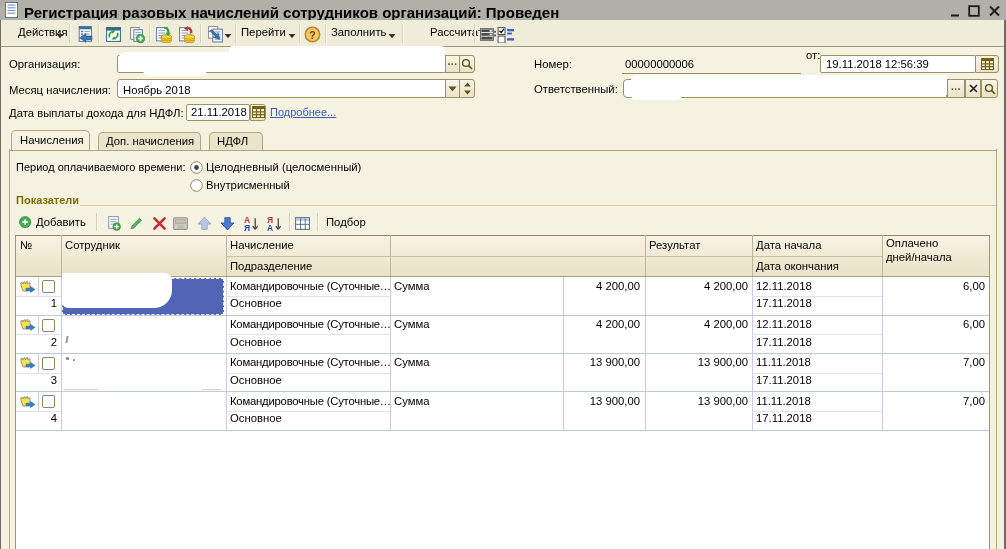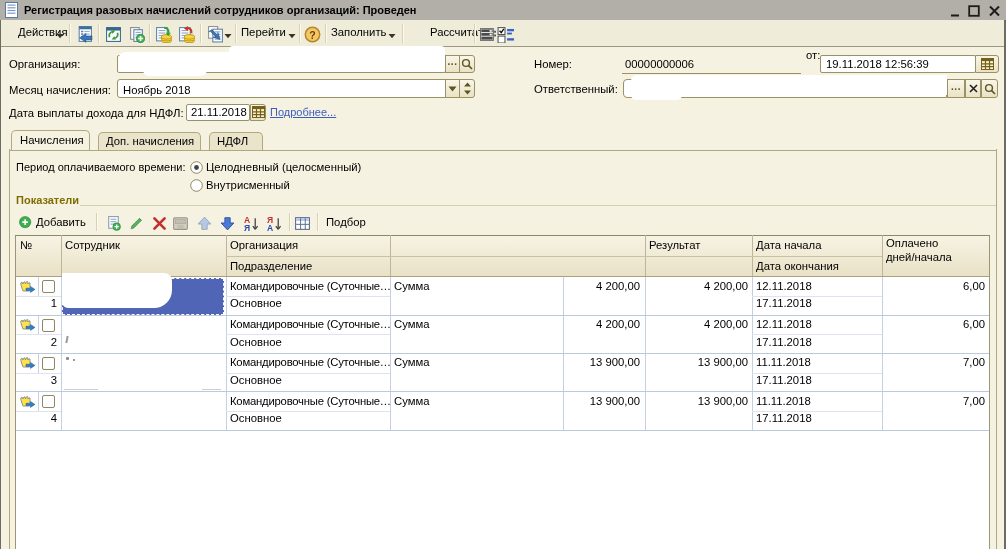--- a/index.html
+++ b/index.html
@@ -17,21 +17,21 @@
 <div id="win">
 
 <div class="a" style="left:0;top:0;width:1006px;height:20px;background:#b2afa8"></div>
 <svg class="a" style="left:4px;top:2px" width="15" height="16" viewBox="0 0 15 16">
 <rect x="1.5" y="0.5" width="12" height="15" fill="#fff" stroke="#5a7aa6"></rect>
 <rect x="3.5" y="2.5" width="8" height="1.2" fill="#7a9ac6"></rect>
 <rect x="3.5" y="5.2" width="8" height="1.2" fill="#7a9ac6"></rect>
 <rect x="3.5" y="7.9" width="8" height="1.2" fill="#7a9ac6"></rect>
 <rect x="3.5" y="10.6" width="8" height="1.2" fill="#7a9ac6"></rect>
 </svg>
-<div class="a" style="left:24px;top:4px;font-size:11px;font-weight:bold">Регистрация разовых начислений сотрудников организаций: Проведен</div>
+<div class="a" style="left:24px;top:4px;font-size:15px;font-weight:bold">Регистрация разовых начислений сотрудников организаций: Проведен</div>
 <svg class="a" style="left:948px;top:4px" width="56" height="14" viewBox="0 0 56 14">
 <rect x="3" y="10.5" width="8" height="2" fill="#1c1c1c"></rect>
 <rect x="21.2" y="2.2" width="9.6" height="9.6" fill="none" stroke="#1c1c1c" stroke-width="1.8"></rect>
 <path d="M42 2.5 L51 11.5 M51 2.5 L42 11.5" stroke="#1c1c1c" stroke-width="2"></path>
 </svg>
 <div class="a" style="left:0;top:20px;width:1px;height:529px;background:#6e6b62"></div>
 <div class="a" style="left:1004px;top:20px;width:2px;height:529px;background:#6e6b62"></div>
 <div class="a" style="left:1px;top:20px;width:1003px;height:26px;background:#efecd9;border-bottom:1px solid #9c9780"></div>
 <div class="lbl" style="left:18px;top:25.5px">Действия</div>
 <svg class="a" style="left:56px;top:31.5px" width="8" height="8" viewBox="0 0 8 8">
@@ -297,21 +297,21 @@
 <div class="hline" style="left:16px;top:276px;width:973px;background:#aaa183"></div>
 <div class="vline" style="left:60.5px;top:235px;height:41px;background:#bdb596"></div>
 <div class="vline" style="left:225.5px;top:235px;height:41px;background:#bdb596"></div>
 <div class="vline" style="left:389.5px;top:235px;height:41px;background:#bdb596"></div>
 <div class="vline" style="left:644.5px;top:235px;height:41px;background:#bdb596"></div>
 <div class="vline" style="left:751.5px;top:235px;height:41px;background:#bdb596"></div>
 <div class="vline" style="left:881.5px;top:235px;height:41px;background:#bdb596"></div>
 <div class="hline" style="left:226px;top:256px;width:655.5px;background:#c8c1a2"></div>
 <div class="lbl" style="left:20px;top:238.5px">№</div>
 <div class="lbl" style="left:65px;top:239px">Сотрудник</div>
-<div class="lbl" style="left:230px;top:239px">Организация</div>
+<div class="lbl" style="left:230px;top:239px">Начисление</div>
 <div class="lbl" style="left:230px;top:259.5px">Подразделение</div>
 <div class="lbl" style="left:649px;top:238.5px">Результат</div>
 <div class="lbl" style="left:756px;top:238.5px">Дата начала</div>
 <div class="lbl" style="left:756px;top:259.5px">Дата окончания</div>
 <div class="lbl" style="left:886px;top:237px">Оплачено</div>
 <div class="lbl" style="left:886px;top:250.5px">дней/начала</div>
 <div class="vline" style="left:60.5px;top:277px;height:153.7px;background:#c6d0e4"></div>
 <div class="vline" style="left:225.5px;top:277px;height:153.7px;background:#c6d0e4"></div>
 <div class="vline" style="left:389.5px;top:277px;height:153.7px;background:#c6d0e4"></div>
 <div class="vline" style="left:644.5px;top:277px;height:153.7px;background:#c6d0e4"></div>

